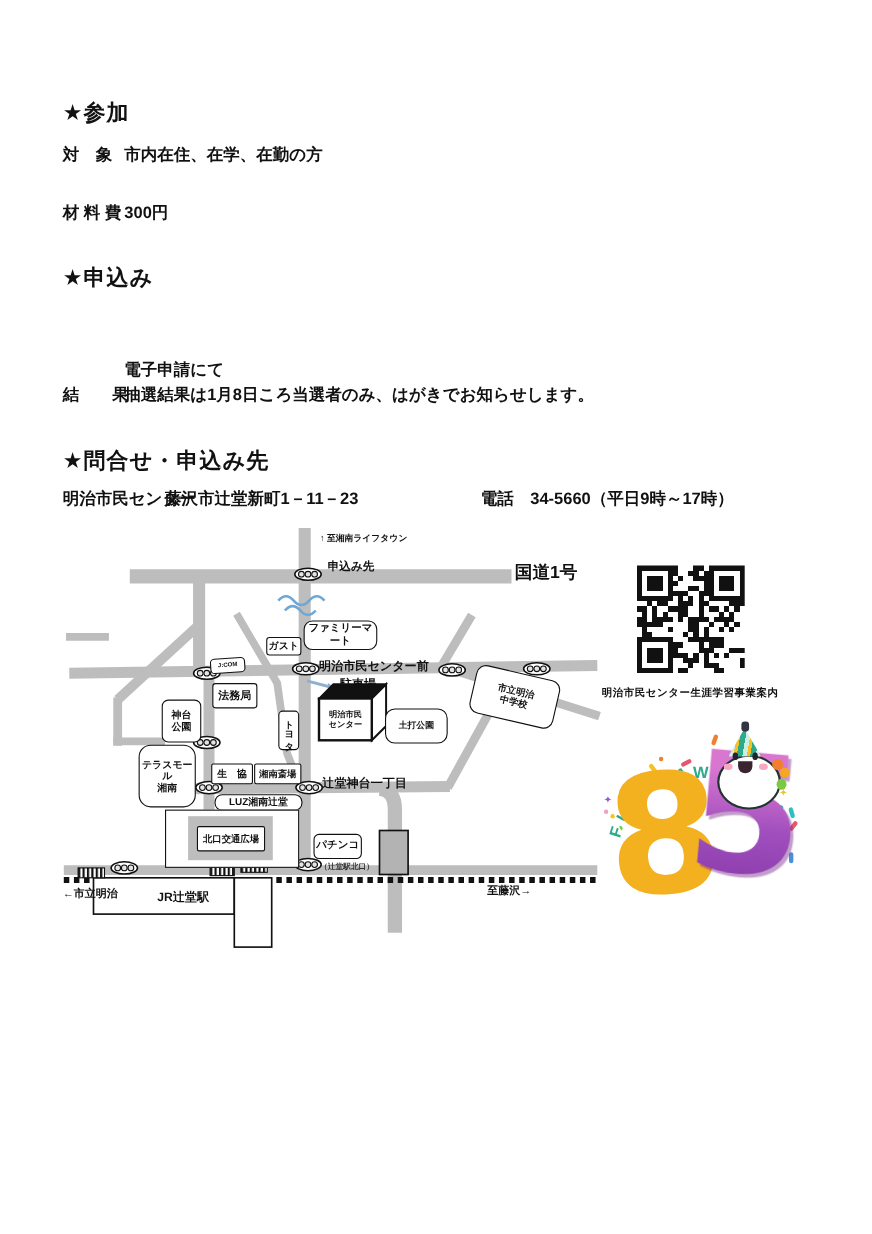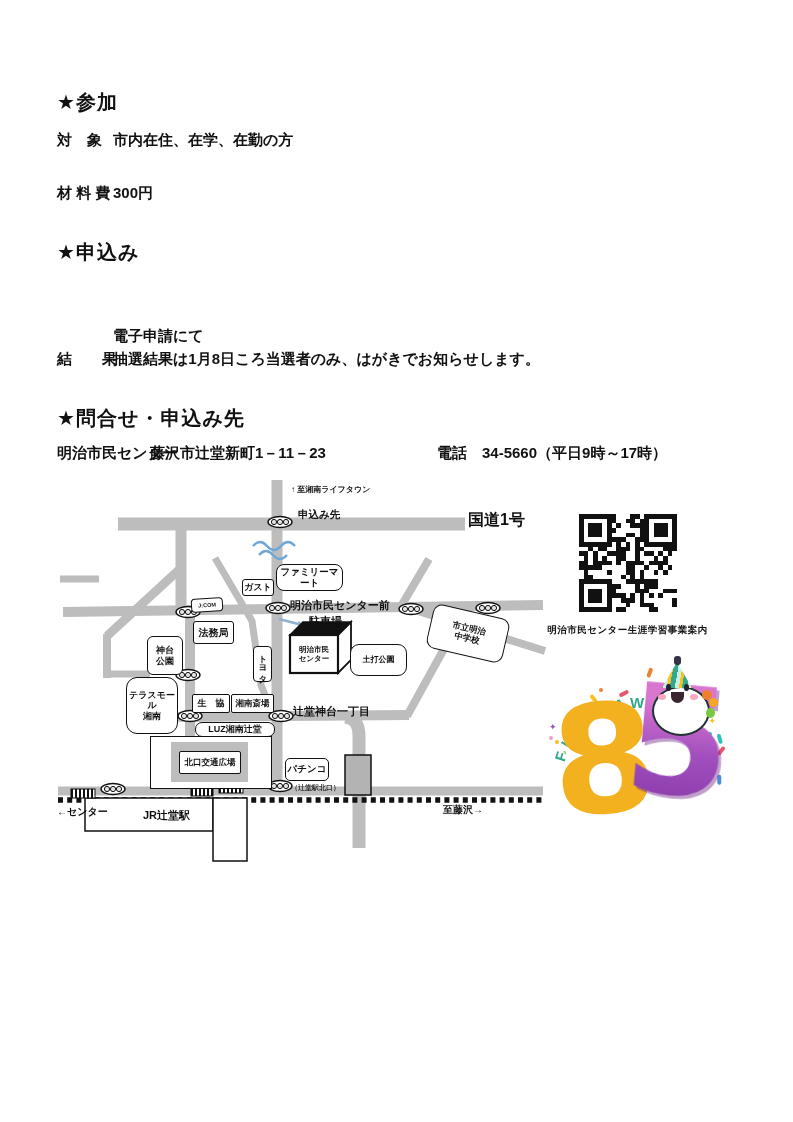--- a/index.html
+++ b/index.html
@@ -148,21 +148,21 @@
       </g>
     </svg>
 
     <div class="mlabel" style="left:236px;top:6px;font-size:8px">↑ 至湘南ライフタウン</div>
     <div class="mlabel" style="left:243px;top:30px;font-size:10.5px">申込み先</div>
     <div class="mlabel" style="left:413px;top:32px;font-size:16px">国道1号</div>
     <div class="mlabel" style="left:235px;top:120px;font-size:11px">明治市民センター前</div>
     <div class="mlabel" style="left:254px;top:136px;font-size:11px">駐車場</div>
     <div class="mlabel" style="left:238px;top:226px;font-size:11px">辻堂神台一丁目</div>
     <div class="mlabel" style="left:236px;top:305px;font-size:7px;color:#333">（辻堂駅北口）</div>
-    <div class="mlabel" style="left:2px;top:327px;font-size:10px">←センター</div>
+    <div class="mlabel" style="left:2px;top:327px;font-size:10px">←市立明治</div>
     <div class="mlabel" style="left:88px;top:330px;font-size:11px">JR辻堂駅</div>
     <div class="mlabel" style="left:388px;top:325px;font-size:10px">至藤沢→</div>
 
     <div class="mbox" style="left:136px;top:120px;width:30px;height:12px;font-size:5.5px;border-radius:4px;border-width:1px;transform:rotate(-4deg)">
         <span>J:COM</span>
       </div>
     <div class="mbox" style="left:187px;top:101px;width:30px;height:15px;font-size:9px;border-radius:3px">
         <span>ガスト</span>
       </div>
     <div class="mbox" style="left:221px;top:86px;width:65px;height:25px;font-size:9.5px;border-radius:8px">

